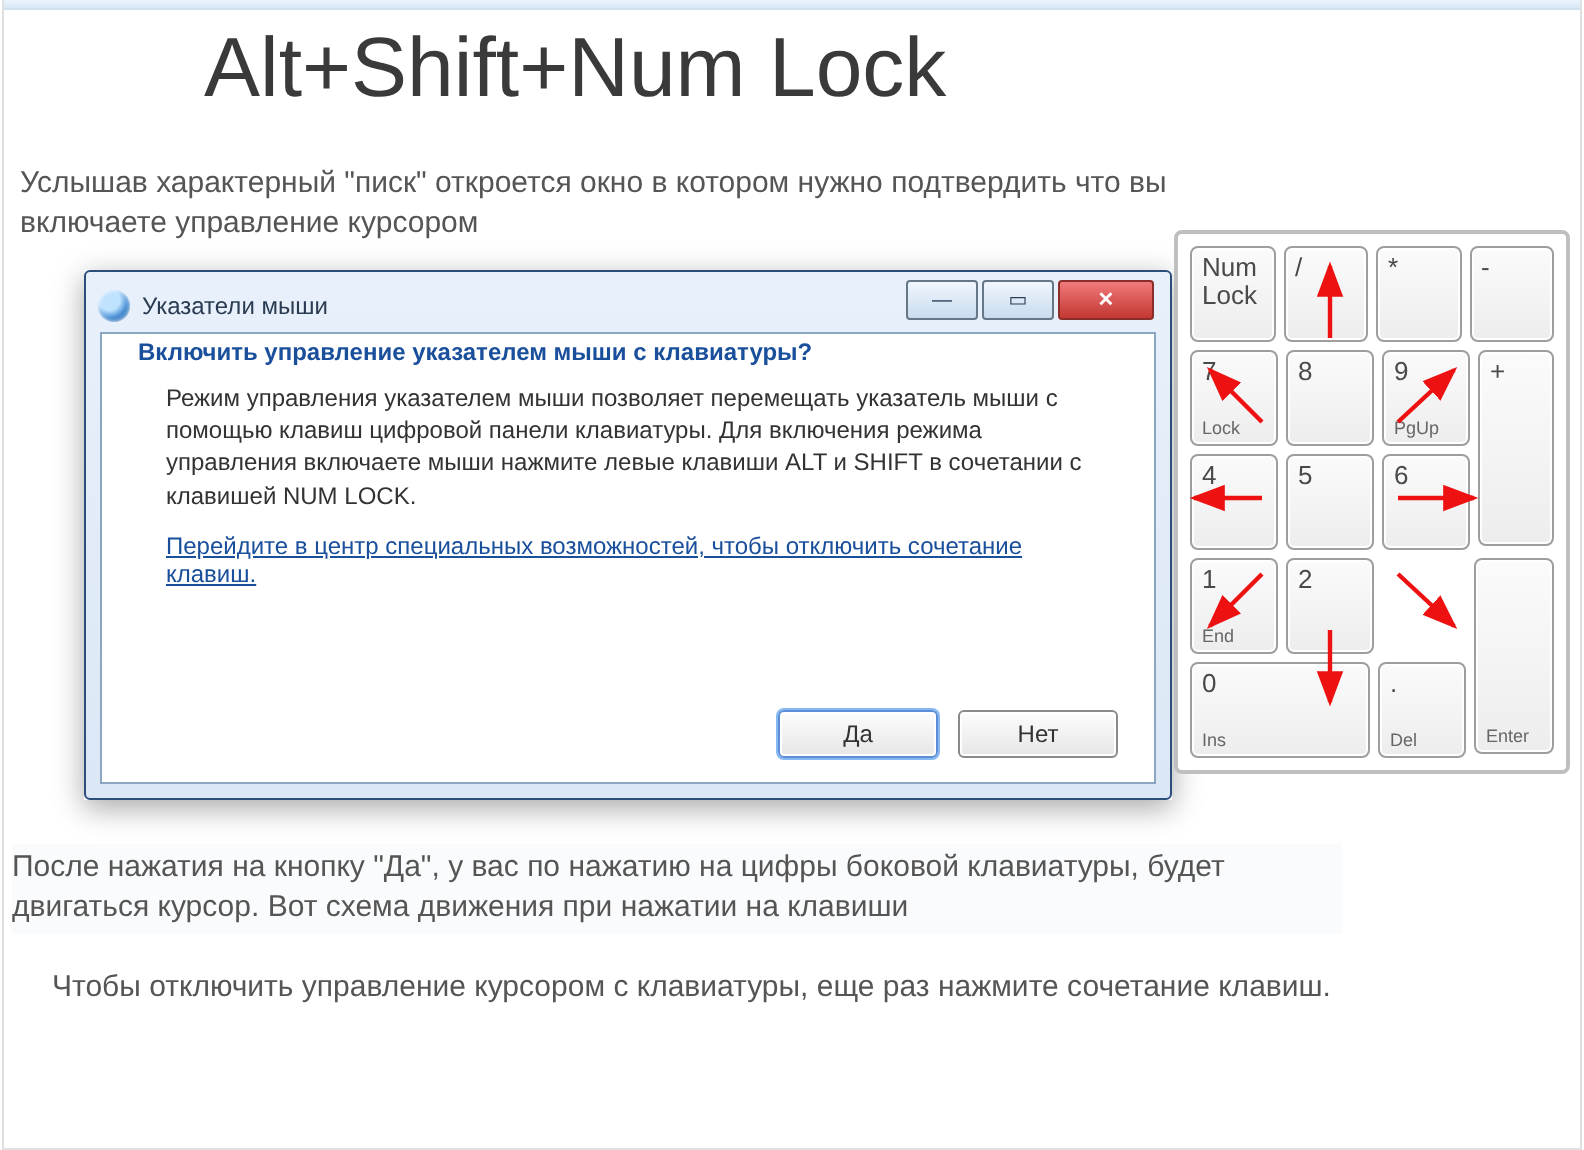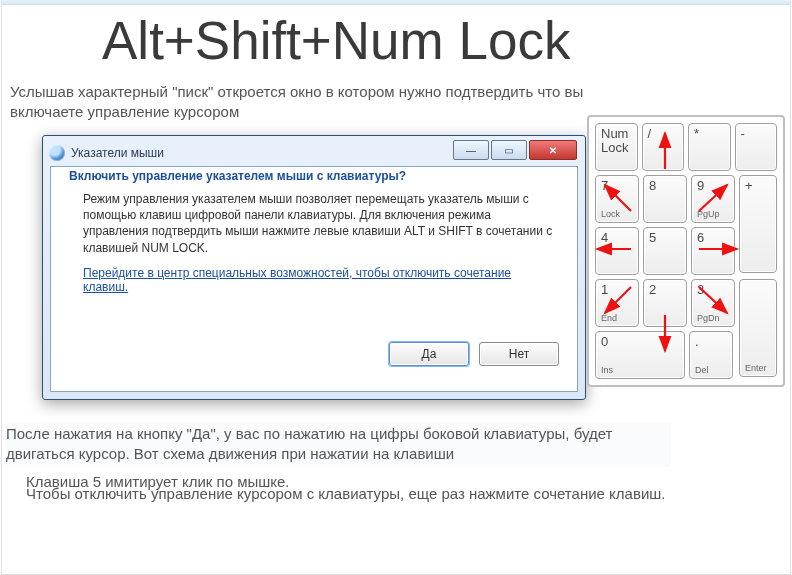--- a/index.html
+++ b/index.html
@@ -2,21 +2,21 @@
 <html><head>
 <meta charset="utf-8">
 <style>
   html, body { margin:0; padding:0; font-family:"Segoe UI", Tahoma, Arial, sans-serif; color:#4a4a4a; background:#fff; }
   body { width:792px; height:575px; position:relative; overflow:hidden; }
 
   .page { position:absolute; left:1px; right:1px; top:0; bottom:0; border:1px solid #e0e0e0; border-top:none; background:#fff; }
   .title-strip { position:absolute; left:0; top:0; right:0; height:4px;
                  background:linear-gradient(#eaf3fb,#d8e8f7); border-bottom:1px solid #cfe0ef; }
 
-  .main-title { position:absolute; top:10px; left:100px; font-size:53px; font-weight:400; color:#3a3a3a;text-align:center; }
+  .main-title { position:absolute; top:10px; left:100px; font-size:42px; font-weight:400; color:#3a3a3a;text-align:center; }
 
   .intro-text { position:absolute; top:82px; left:8px; width:640px; font-size:15px; line-height:1.35; color:#555; }
 
   .dialog-wrap { position:absolute; top:135px; left:40px; width:544px; height:265px;
                  box-shadow:0 4px 14px rgba(0,0,0,.35); }
   .dialog-border { position:absolute; inset:0; border:1px solid #2b4f7a; border-radius:3px;
                    background:linear-gradient(#e8f1fb,#dbe7f5); padding:5px; box-sizing:border-box; }
   .dialog-titlebar { position:absolute; left:6px; right:6px; top:6px; height:22px; display:flex; align-items:center; }
   .dialog-titlebar .ico { width:16px; height:16px; border-radius:50%;
     background:radial-gradient(circle at 35% 30%, #bfe2ff 0 35%, #4a8fd4 60%, #2a5f98 100%);
@@ -26,21 +26,21 @@
   .win-btn { width:34px; height:18px; margin-left:2px; border:1px solid #678; border-radius:2px;
              display:flex; align-items:center; justify-content:center; font-size:10px; color:#2a3b52;
              background:linear-gradient(#f0f6fd,#c9dcef); }
   .win-btn.close { width:46px; background:linear-gradient(#f07a7a,#c33832); border-color:#8b2e2a; color:#fff; font-weight:bold; }
 
   .dialog-inner { position:absolute; left:7px; right:7px; top:30px; bottom:7px;
                   background:#fff; border:1px solid #8aa6c1; box-sizing:border-box; padding:2px 18px 10px; }
   .dlg-head { font-size:12px; color:#1a4f9c; font-weight:600; margin-bottom:8px; }
   .dlg-body { font-size:12px; line-height:1.35; color:#333; margin-left:14px; margin-right:4px; }
   .dlg-link { display:block; margin-top:10px; font-size:12px; color:#1a4f9c; text-decoration:underline; margin-left:14px; }
-  .dlg-buttons { position:absolute; right:18px; bottom:25px; display:flex; gap:10px; }
+  .dlg-buttons { position:absolute; right:18px; bottom:12px; display:flex; gap:10px; }
   .btn { width:78px; height:22px; border:1px solid #8a8a8a; border-radius:3px;
          background:linear-gradient(#fdfdfd,#e6e6e6); font-size:12px; color:#333;
          display:flex; align-items:center; justify-content:center; box-shadow:inset 0 0 0 1px #fff; }
   .btn.default { border-color:#5a8fd6; box-shadow:0 0 0 1px #86b9f1, inset 0 0 0 1px #fff; }
 
   .numpad { position:absolute; top:115px; right:5px; width:198px; }
   .numpad-border { border:2px solid #bfbfbf; border-radius:4px; padding:6px; background:#fff; }
   .numpad-row { display:flex; gap:4px; margin-bottom:4px; }
   .numpad-row:last-child { margin-bottom:0; }
   .key { border:1px solid #9e9e9e; border-radius:4px; background:linear-gradient(#fbfbfb,#ededed);
@@ -72,21 +72,21 @@
         <div class="ico"></div>
         <div class="ttl">Указатели мыши</div>
       </div>
       <div class="win-btns">
         <div class="win-btn">—</div>
         <div class="win-btn">▭</div>
         <div class="win-btn close">✕</div>
       </div>
       <div class="dialog-inner">
         <div class="dlg-head">Включить управление указателем мыши с клавиатуры?</div>
-        <div class="dlg-body">Режим управления указателем мыши позволяет перемещать указатель мыши с помощью клавиш цифровой панели клавиатуры.  Для включения режима управления подтвердить мыши нажмите левые клавиши ALT и SHIFT в сочетании с клавишей NUM LOCK.</div>
+        <div class="dlg-body">Режим управления указателем мыши позволяет перемещать указатель мыши с помощью клавиш цифровой панели клавиатуры.  Для включения режима управления включаете мыши нажмите левые клавиши ALT и SHIFT в сочетании с клавишей NUM LOCK.</div>
         <a class="dlg-link">Перейдите в центр специальных возможностей, чтобы отключить сочетание клавиш.</a>
         <div class="dlg-buttons">
           <div class="btn default">
               <span>Да</span>
             </div>
           <div class="btn">
               <span>Нет</span>
             </div>
         </div>
       </div>
@@ -147,24 +147,20 @@
       <div class="numpad-row">
         <div class="col-left">
           <div style="display:flex; gap:4px;">
             <div class="key kw kh">
                 <div class="t">1</div>
                 <div class="b">End</div>
               </div>
             <div class="key kw kh">
                 <div class="t">2</div>
               </div>
-            <div class="key kw kh">
-                <div class="t">3</div>
-                <div class="b">PgDn</div>
-              </div>
           </div>
           <div style="display:flex; gap:4px;">
             <div class="key kw2 kh">
                 <div class="t">0</div>
                 <div class="b">Ins</div>
               </div>
             <div class="key kw kh">
                 <div class="t">.</div>
                 <div class="b">Del</div>
               </div>
@@ -189,15 +185,14 @@
         <line x1="44" y1="134" x2="10" y2="134"></line>
         <line x1="112" y1="134" x2="150" y2="134"></line>
         <line x1="44" y1="172" x2="18" y2="198"></line>
         <line x1="112" y1="172" x2="140" y2="198"></line>
         <line x1="78" y1="200" x2="78" y2="236"></line>
       </g>
     </svg>
   </div>
 
   <div class="after-text shade">После нажатия на кнопку "Да", у вас по нажатию на цифры боковой клавиатуры, будет двигаться курсор. Вот схема движения при нажатии на клавиши</div>
-  <div class="note1">Клавиша 5 имитирует клик по мышке.</div>
   <div class="note2">Чтобы отключить управление курсором с клавиатуры, еще раз нажмите сочетание клавиш.</div>
 </div>
 
 </body></html>

